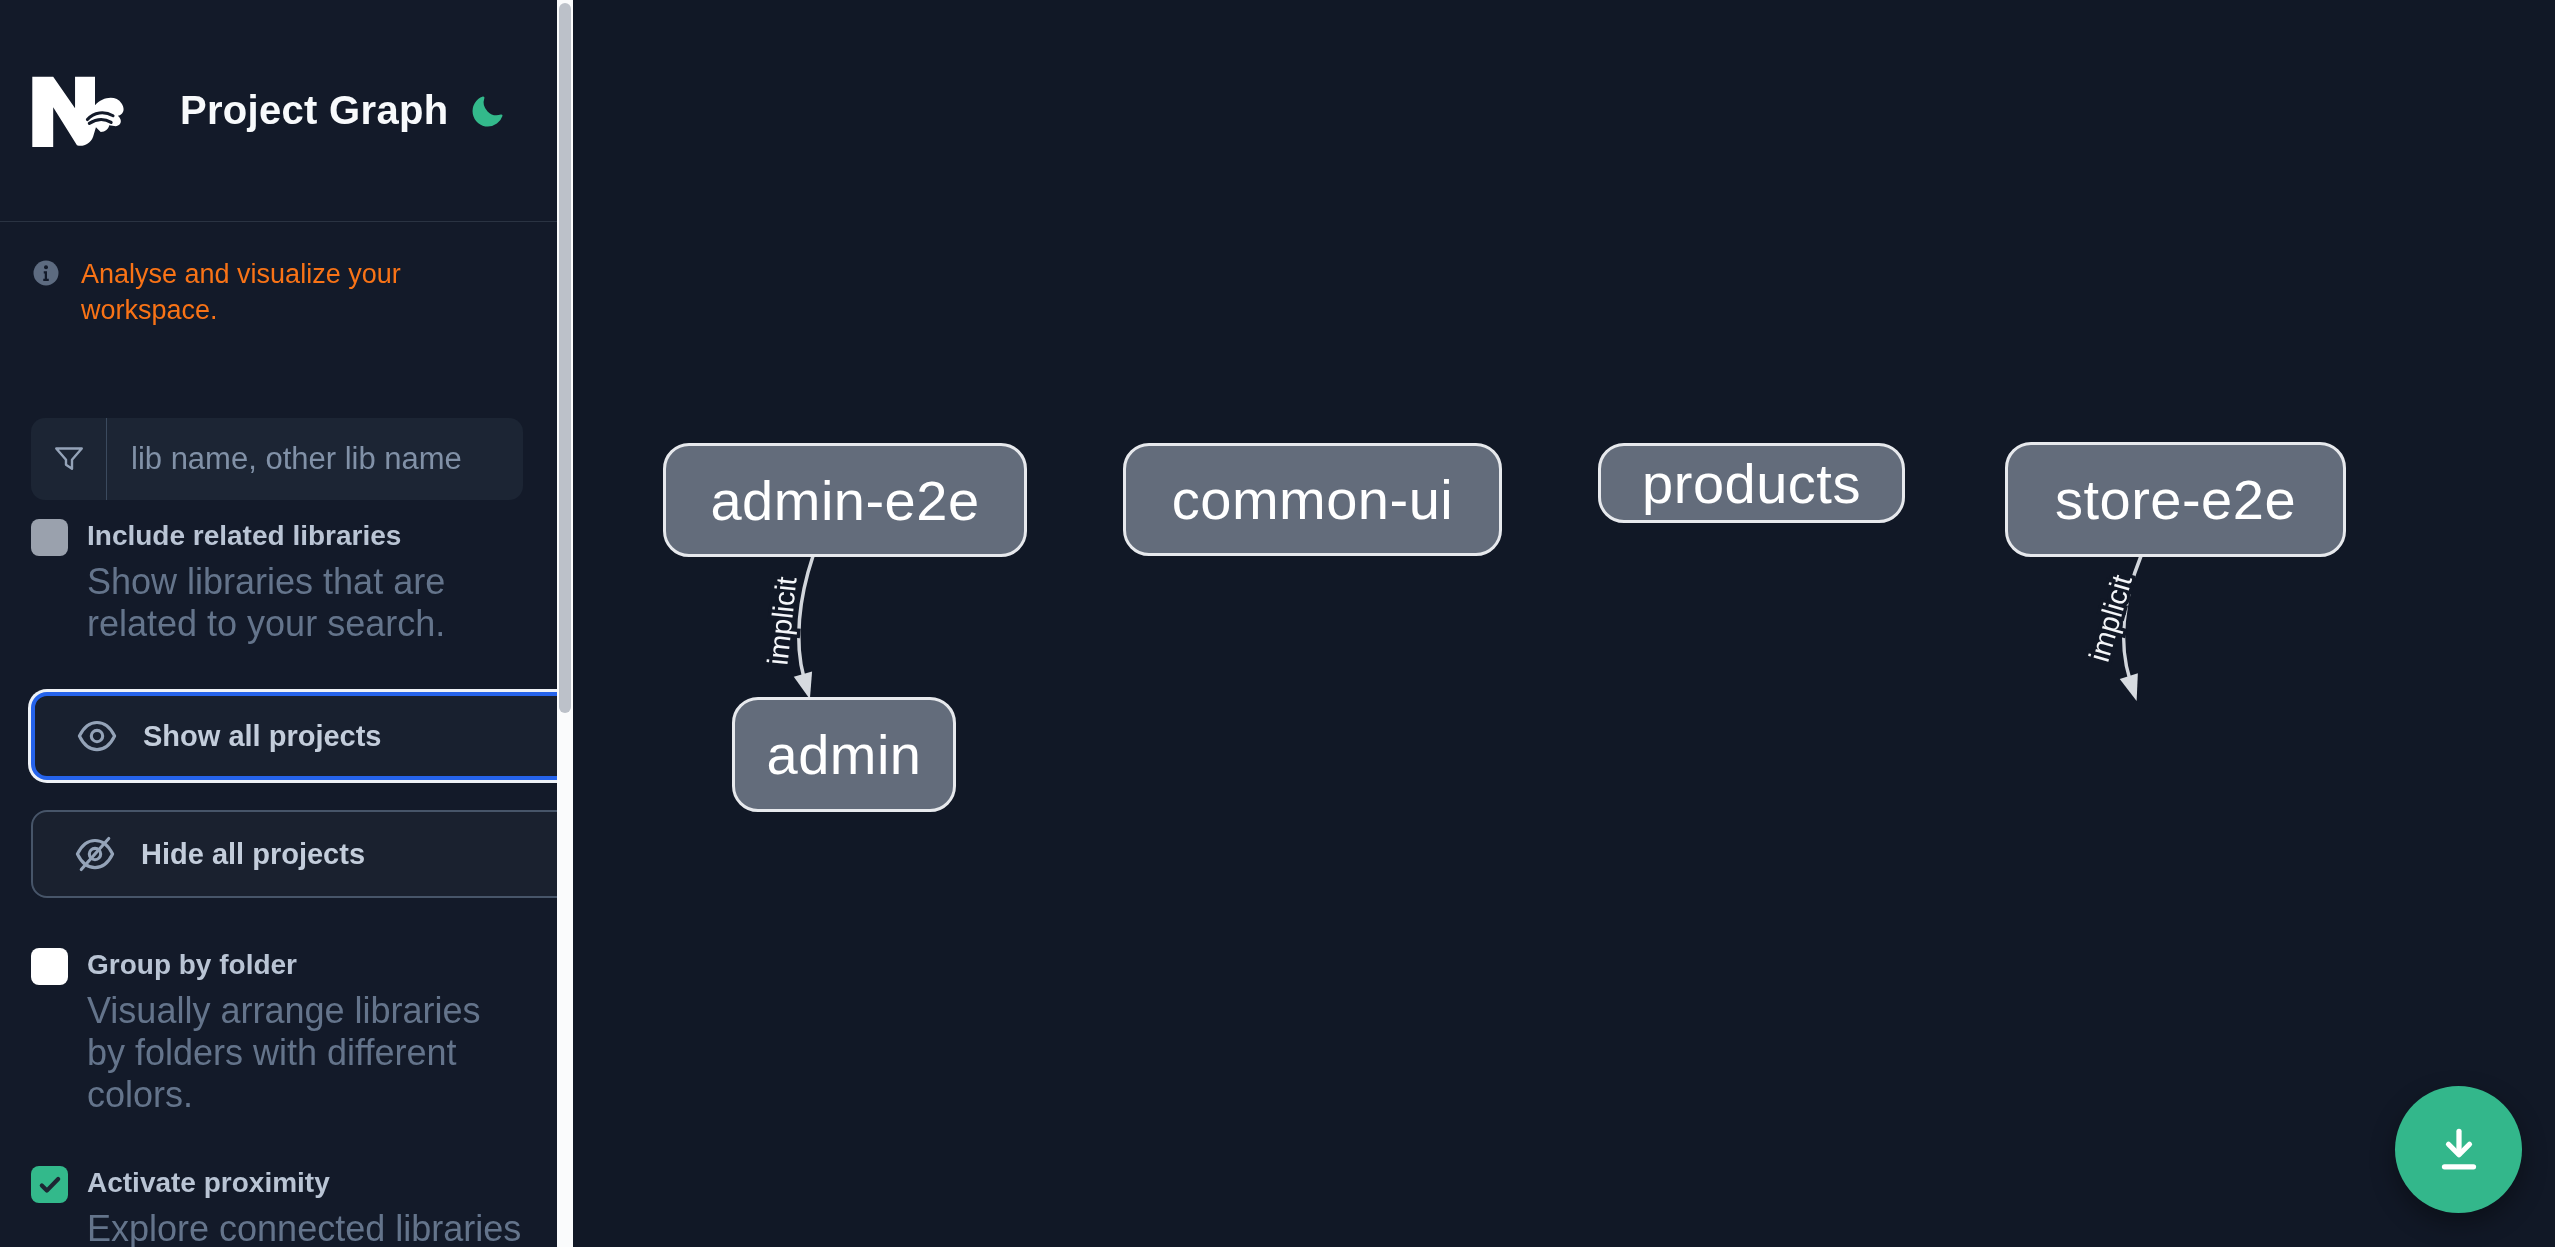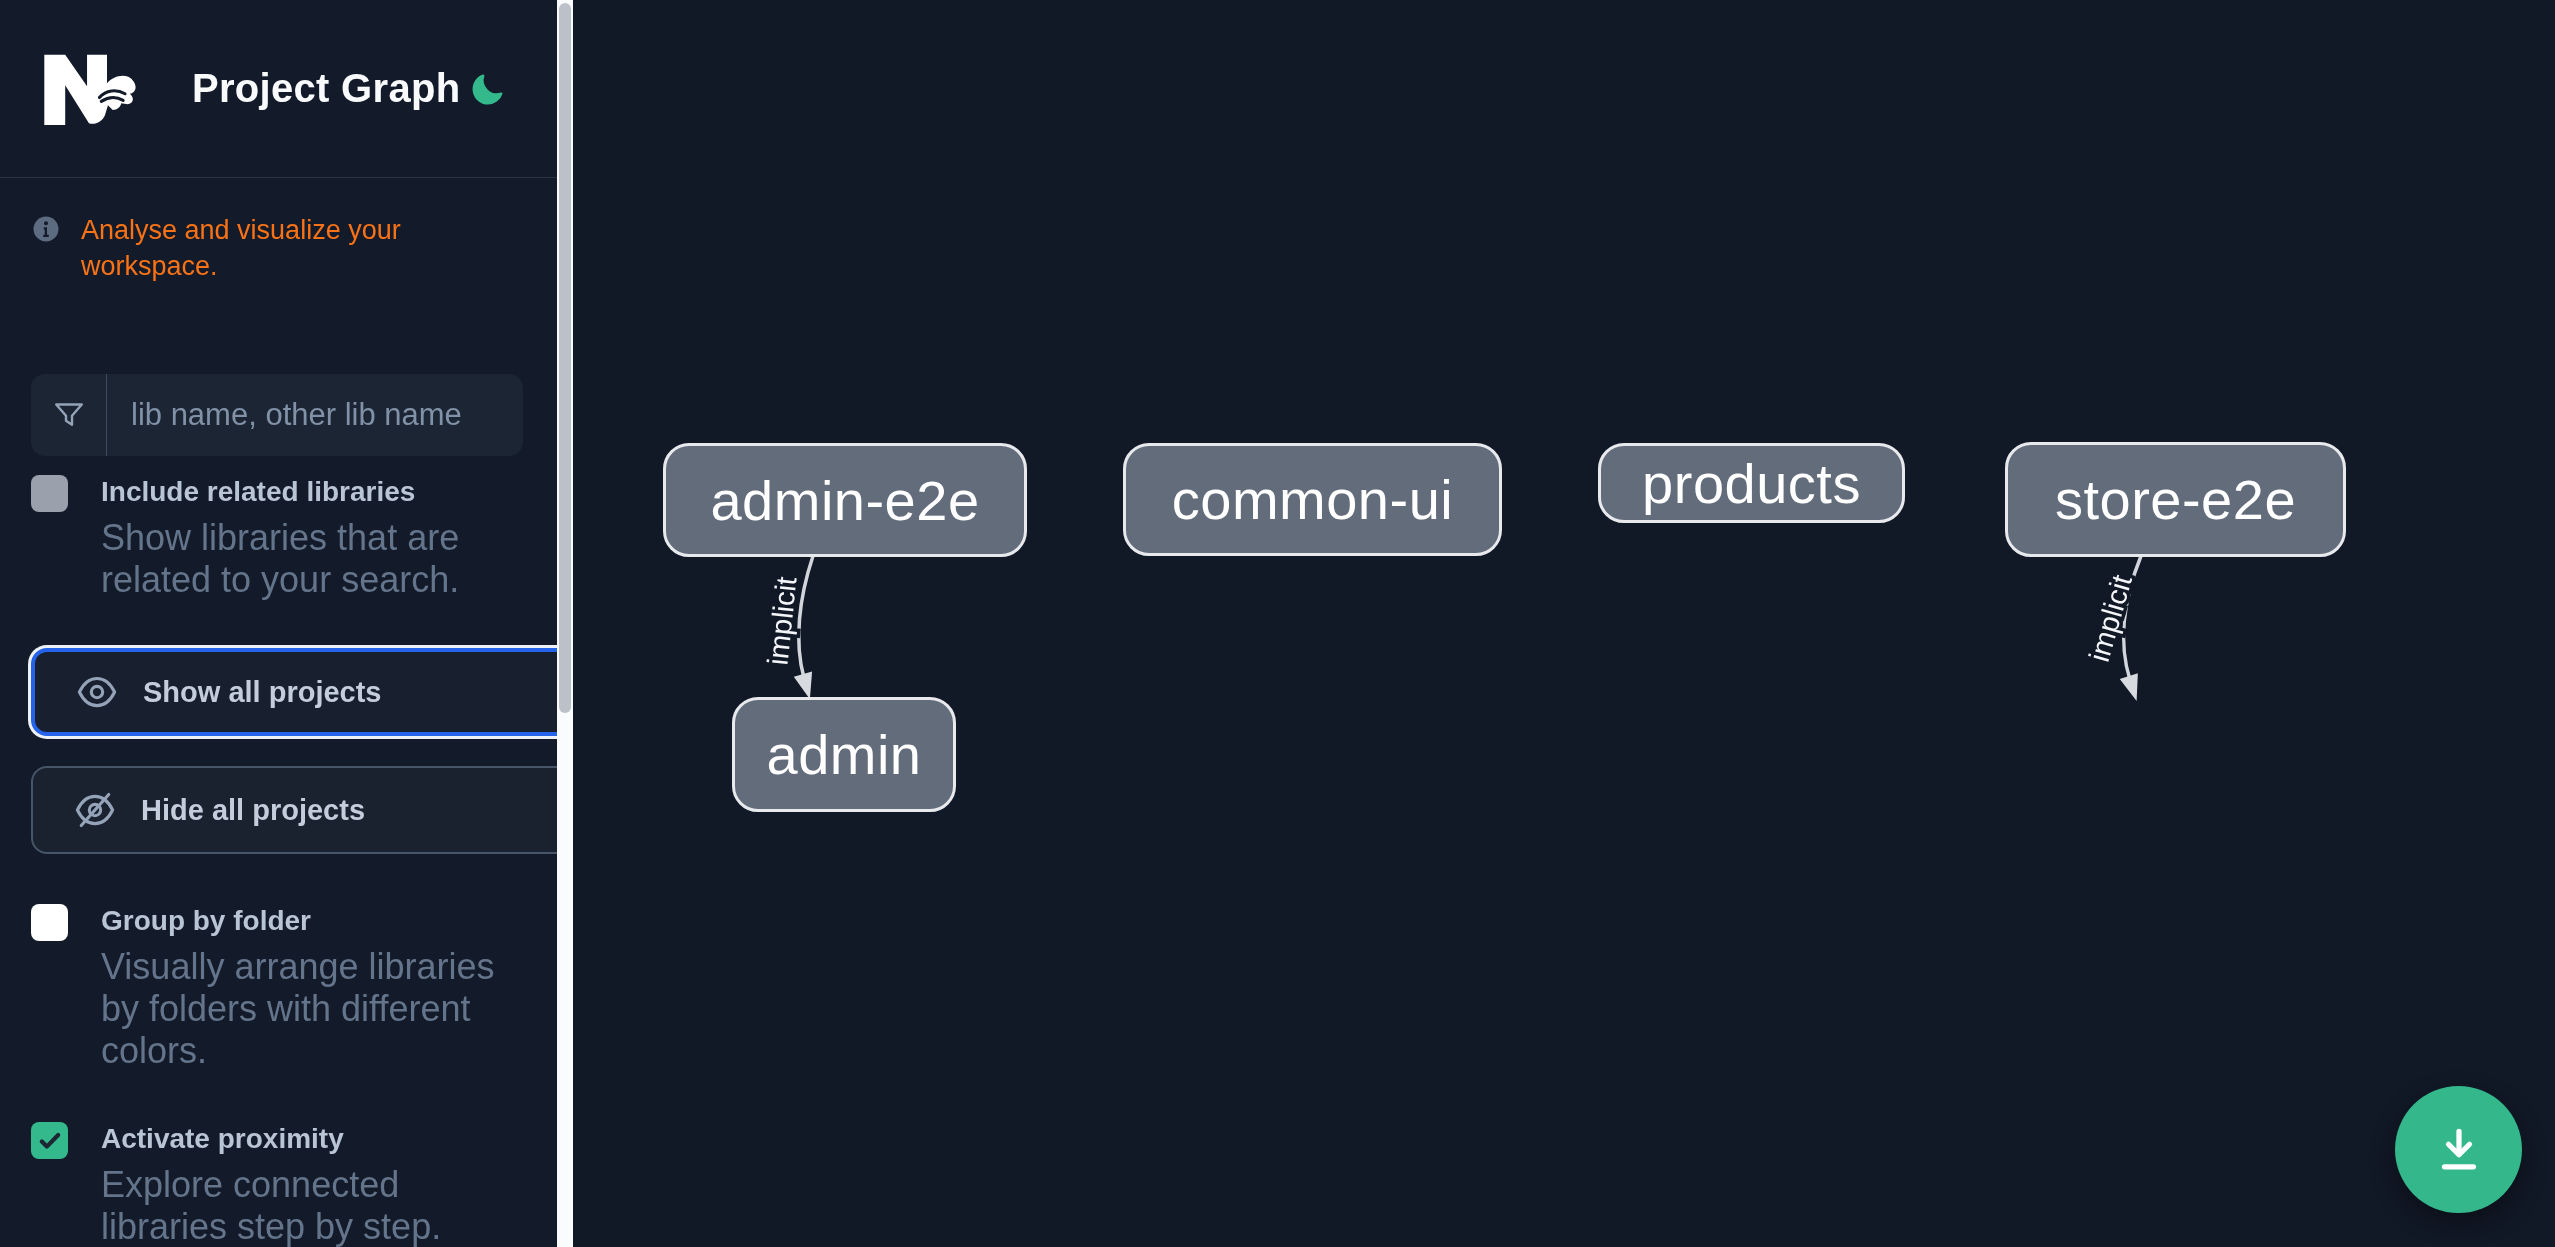--- a/index.html
+++ b/index.html
@@ -9,22 +9,22 @@
     background:#111826; color:#e2e8f0;
   }
   .app { position:relative; width:2555px; height:1247px; display:flex; }
 
   
   .sidebar {
     width:557px; height:100%; background:#131a29;
     display:flex; flex-direction:column; flex:none;
   }
   .sidebar-header {
-    height:178px; flex:none; display:flex; align-items:center;
-    padding:0 48px 0 40px; border-bottom:1px solid #2a3342;
+    height:222px; flex:none; display:flex; align-items:center;
+    padding:0 48px 0 28px; border-bottom:1px solid #2a3342;
   }
   .nx-logo { width:96px; height:76px; flex:none; }
   .page-title {
     margin-left:56px; font-size:40px; font-weight:700;
     color:#f8fafc; letter-spacing:.3px; white-space:nowrap;
   }
   .theme-toggle {
     margin-left:auto; width:44px; height:44px; border:none; background:transparent;
     cursor:pointer; display:flex; align-items:center; justify-content:center;
   }
@@ -43,21 +43,21 @@
     width:76px; flex:none; display:flex; align-items:center; justify-content:center;
     border-right:1px solid #3b4businesses5a; border-right:1px solid #3b4a5e;
   }
   .search-input {
     flex:1; background:transparent; border:none; outline:none;
     font-family:"Liberation Sans", sans-serif;
     font-size:31px; color:#e2e8f0; padding:0 24px;
   }
   .search-input::placeholder { color:#8191a7; opacity:1; }
 
-  .check-row { display:flex; align-items:flex-start; gap:33px; margin-top:17px; }
+  .check-row { display:flex; align-items:flex-start; gap:19px; margin-top:17px; }
   .checkbox {
     width:37px; height:37px; flex:none; border-radius:8px; margin-top:2px;
     cursor:pointer; display:flex; align-items:center; justify-content:center;
   }
   .checkbox.disabled { background:#9aa1ad; }
   .checkbox.unchecked { background:#ffffff; }
   .checkbox.checked  { background:#33b98b; }
   .check-text { flex:1; }
   .check-label {
     display:block; font-size:28px; font-weight:700; color:#b9c4d4;

